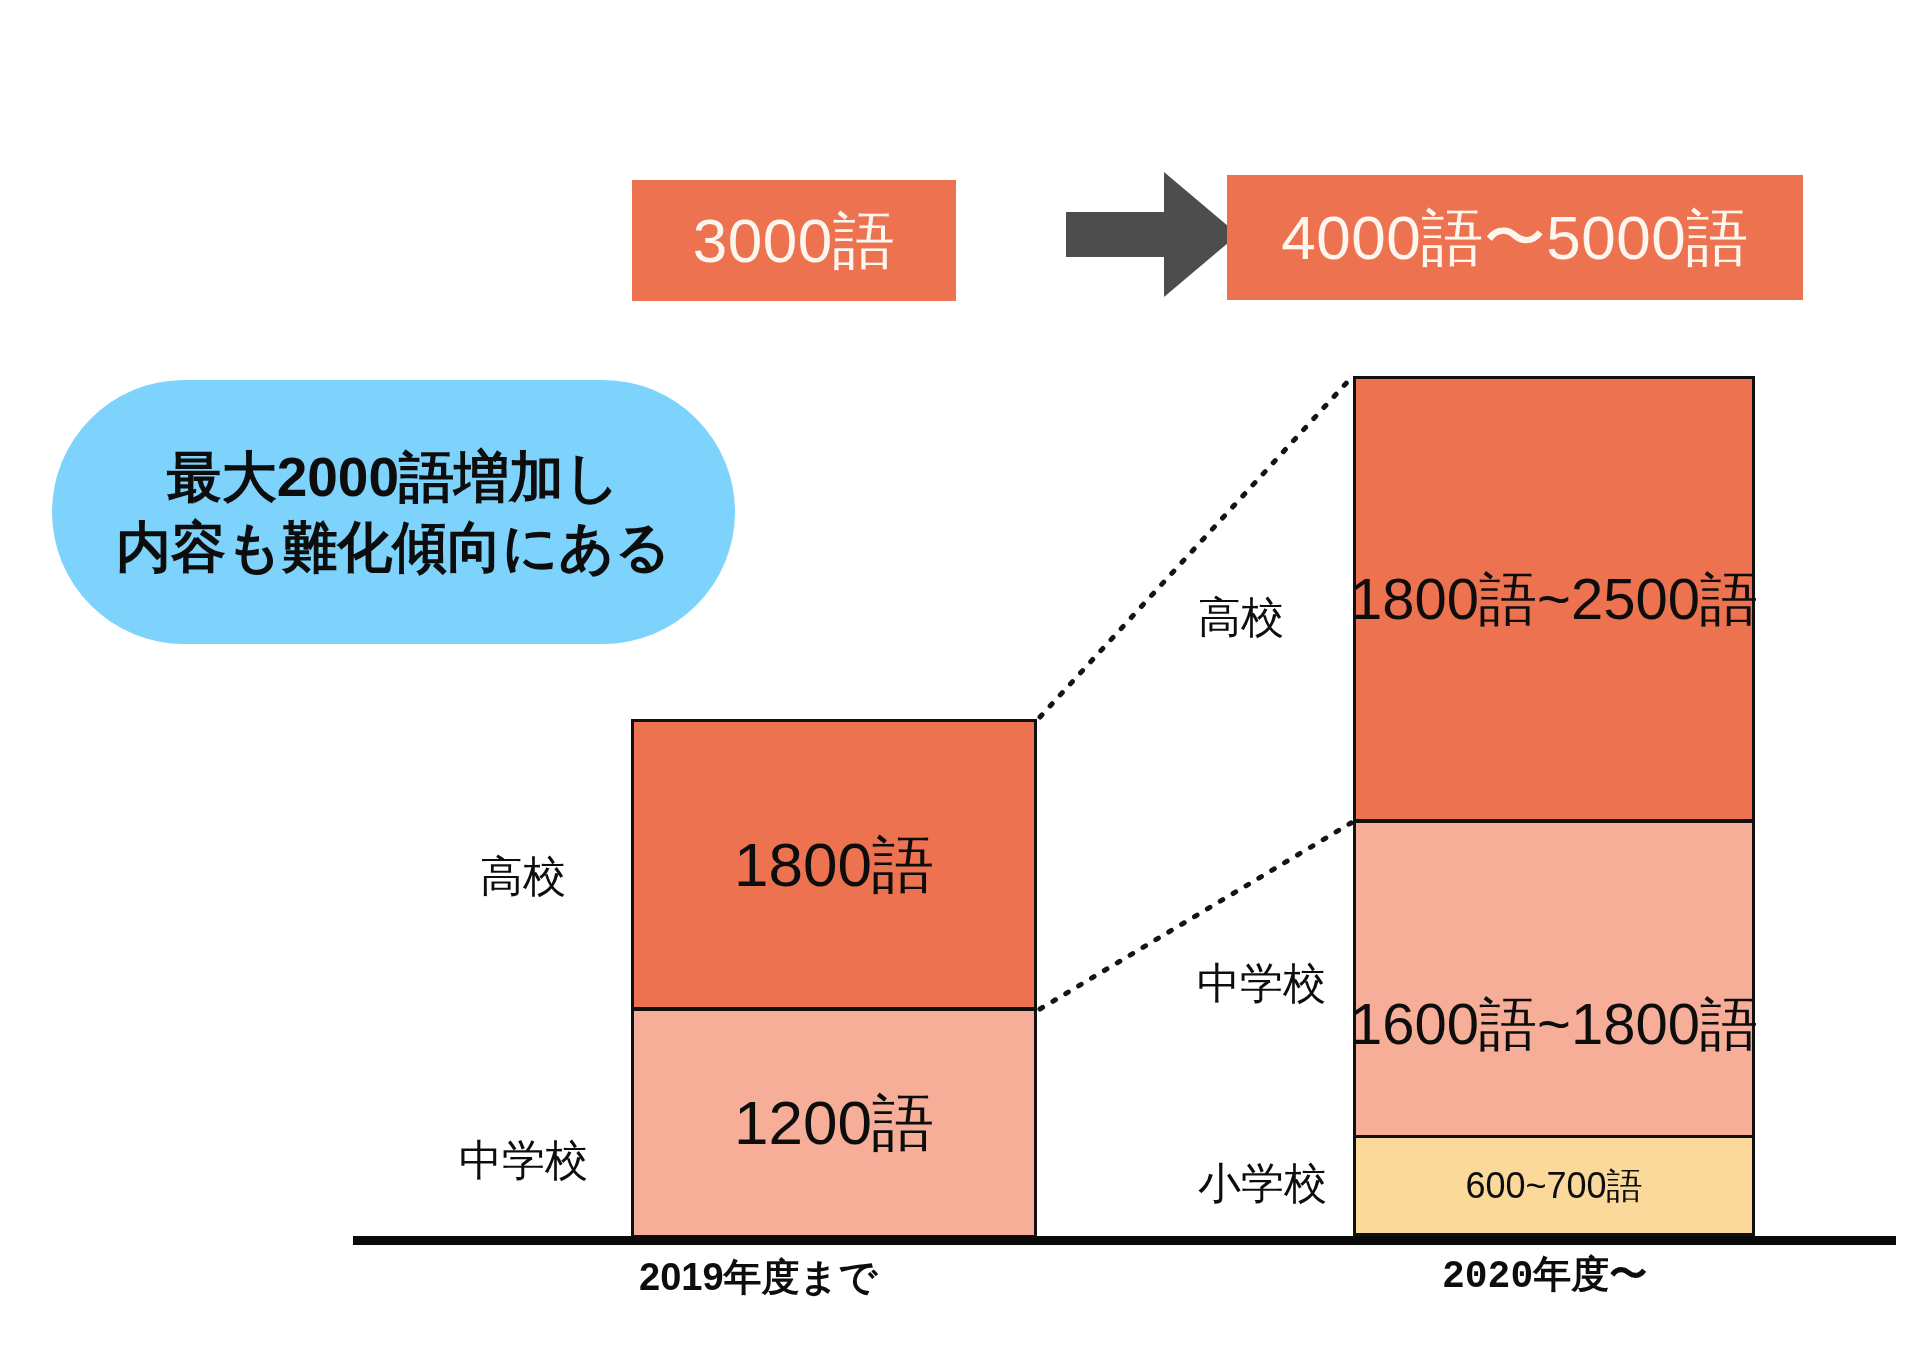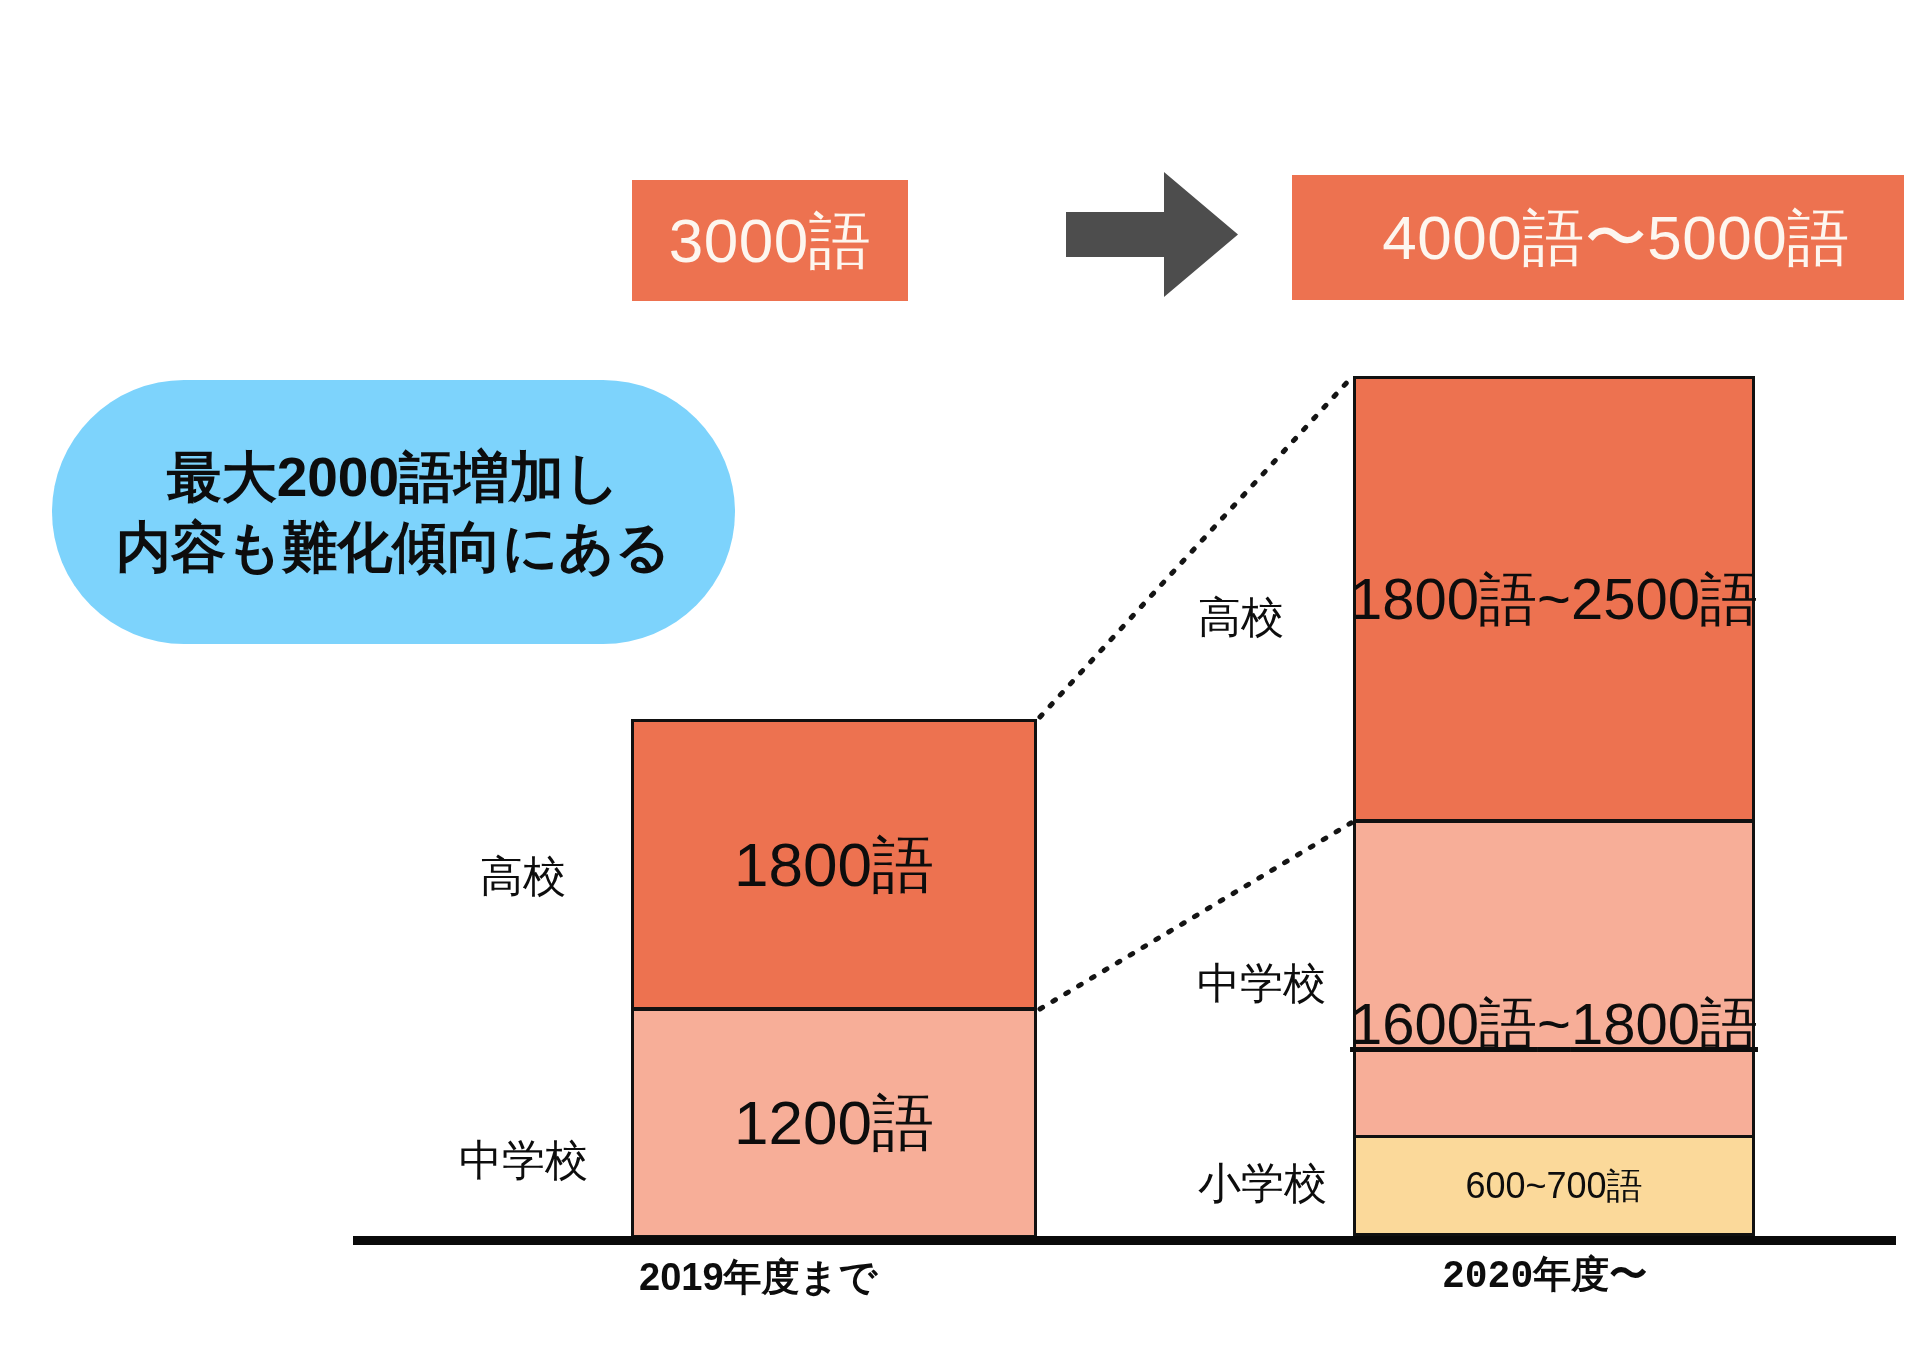--- a/index.html
+++ b/index.html
@@ -28,31 +28,30 @@
     align-items: center;
     justify-content: center;
     font-weight: 400;
     letter-spacing: 0.5px;
     line-height: 1;
     white-space: nowrap;
   }
   #banner-before {
     left: 632px;
     top: 180px;
-    width: 276px;
+    width: 324px;
     height: 121px;
     font-size: 62px;
   }
   #banner-after {
-    left: 1292px;
+    left: 1227px;
     top: 175px;
     width: 576px;
     height: 125px;
     font-size: 62px;
-    padding-left: 36px;
   }
 
   
   #arrow-forward {
     position: absolute;
     left: 1066px;
     top: 172px;
     width: 172px;
     height: 125px;
   }
@@ -124,21 +123,20 @@
     left: 1353px; top: 376px;
     width: 402px; height: 446px;
     background: #ED7250;
     font-size: 58px;
   }
   #seg-right-junior {
     left: 1353px; top: 820px;
     width: 402px; height: 409px;
     background: #F7AE98;
     font-size: 58px;
-    text-decoration: underline;
   }
   #seg-right-elem {
     left: 1353px; top: 1135px;
     width: 402px; height: 101px;
     background: #FBD99A;
     font-size: 36px;
   }
   #seg-right-high .seg-line,
   #seg-right-junior .seg-line { margin: 9px 0; }
 

